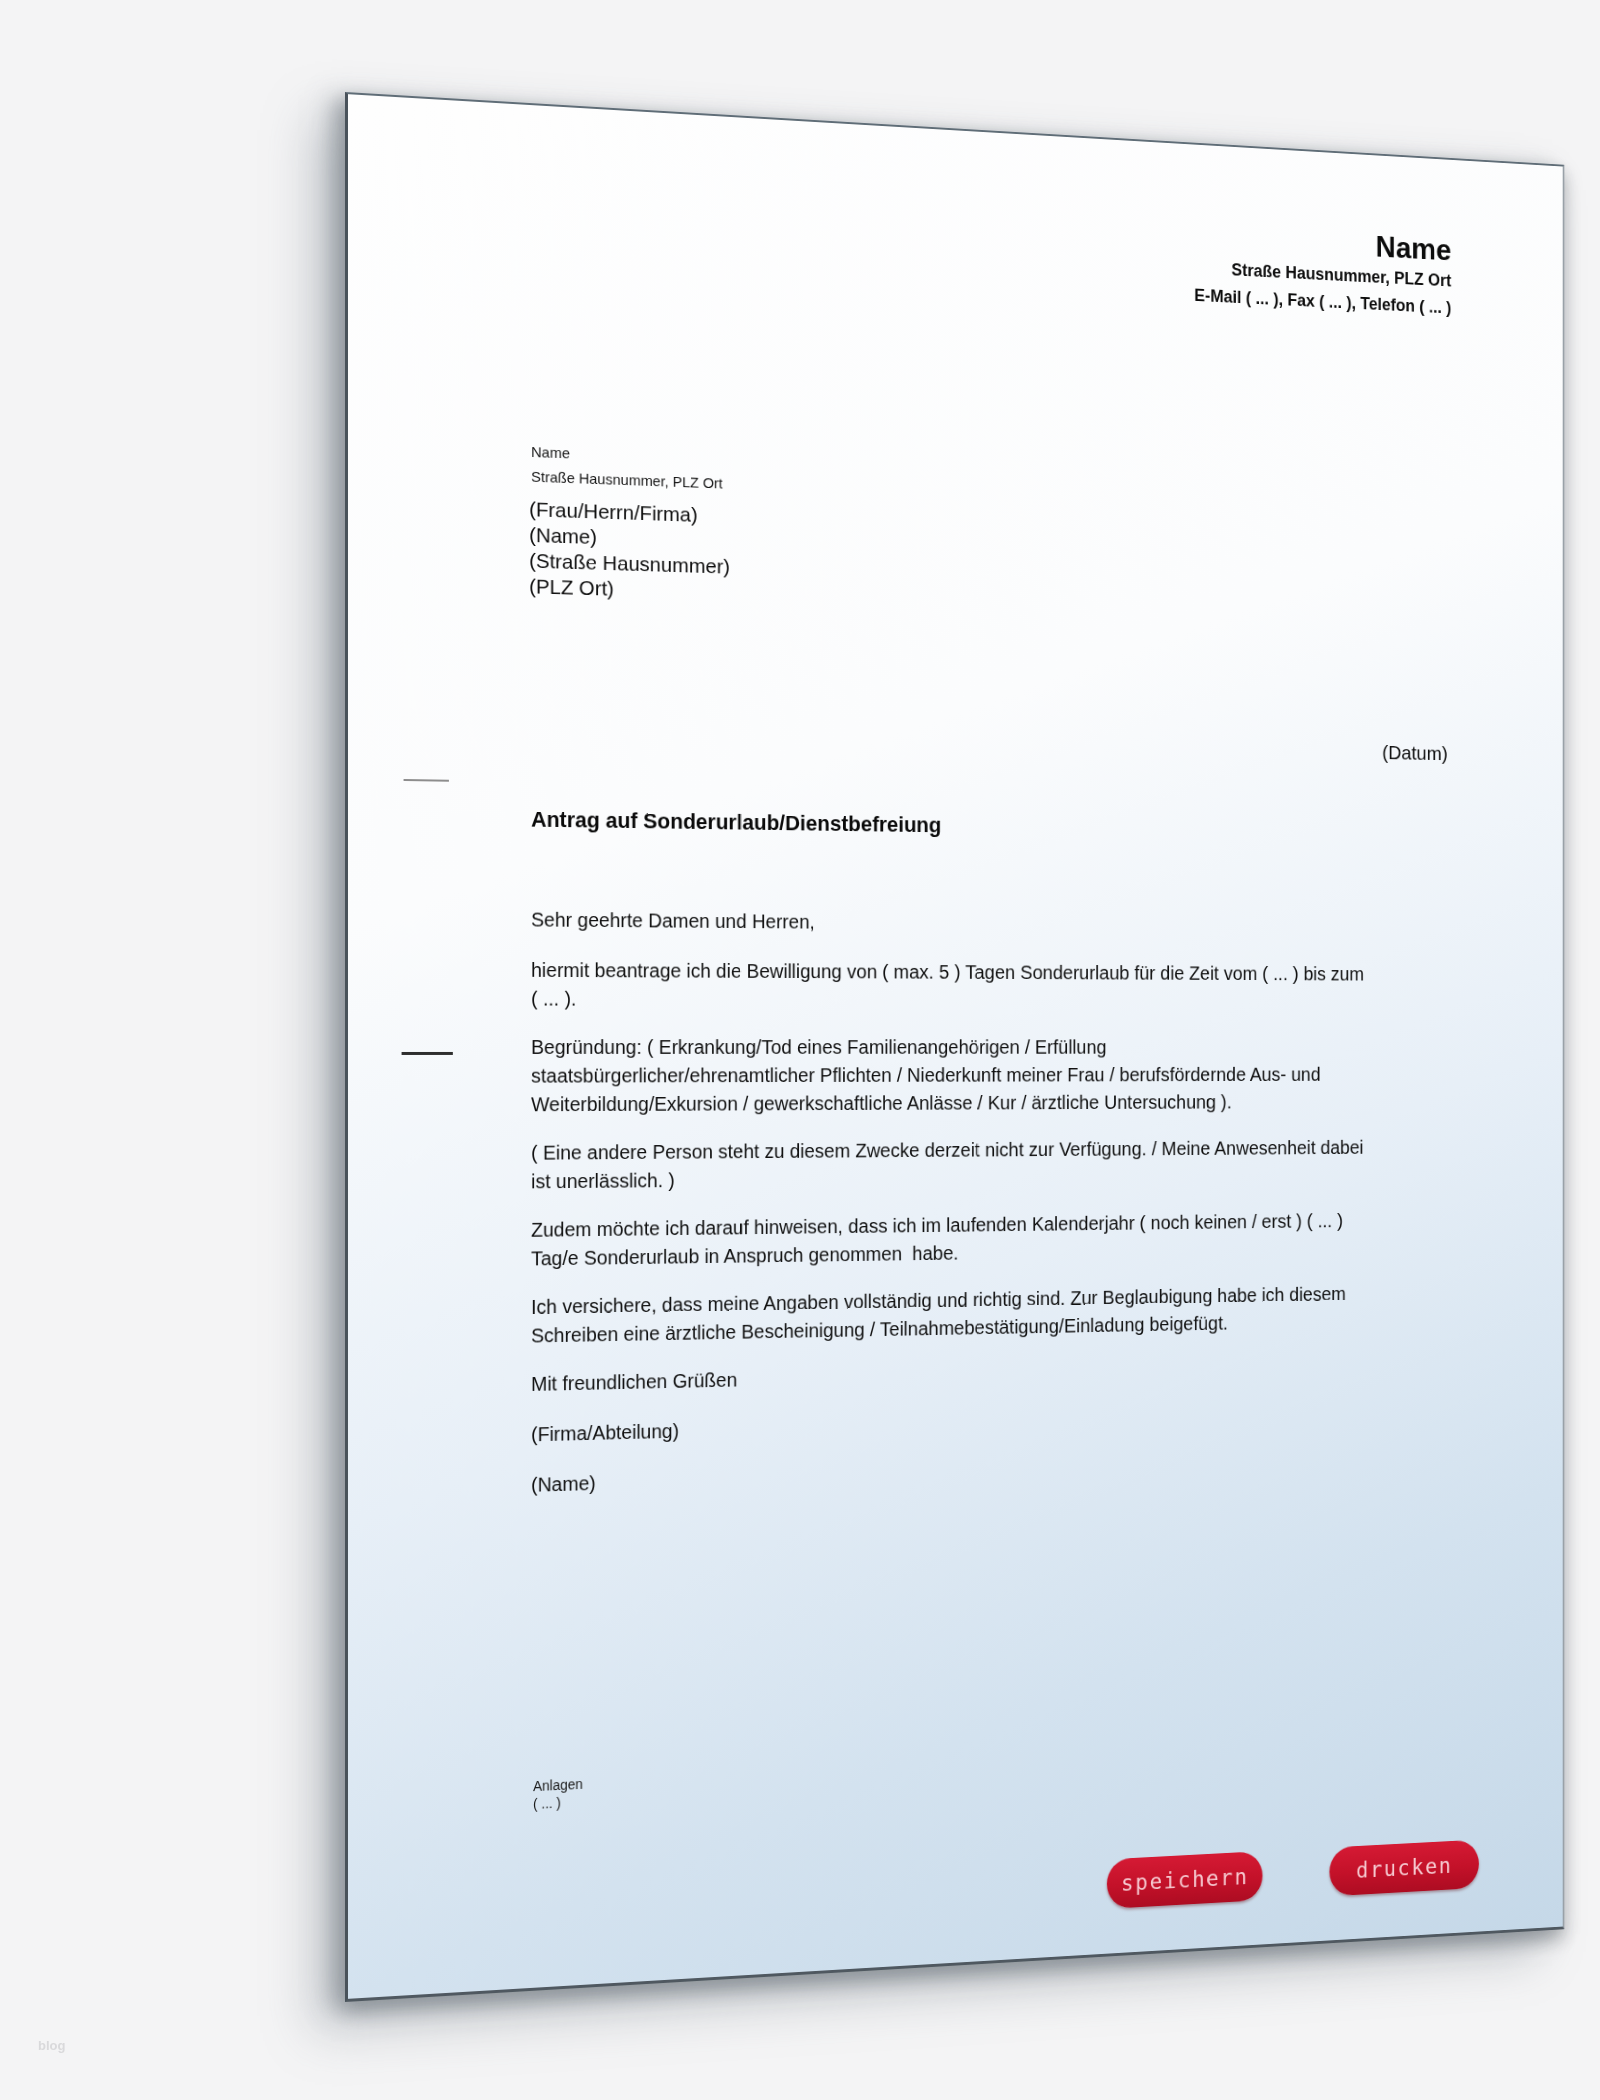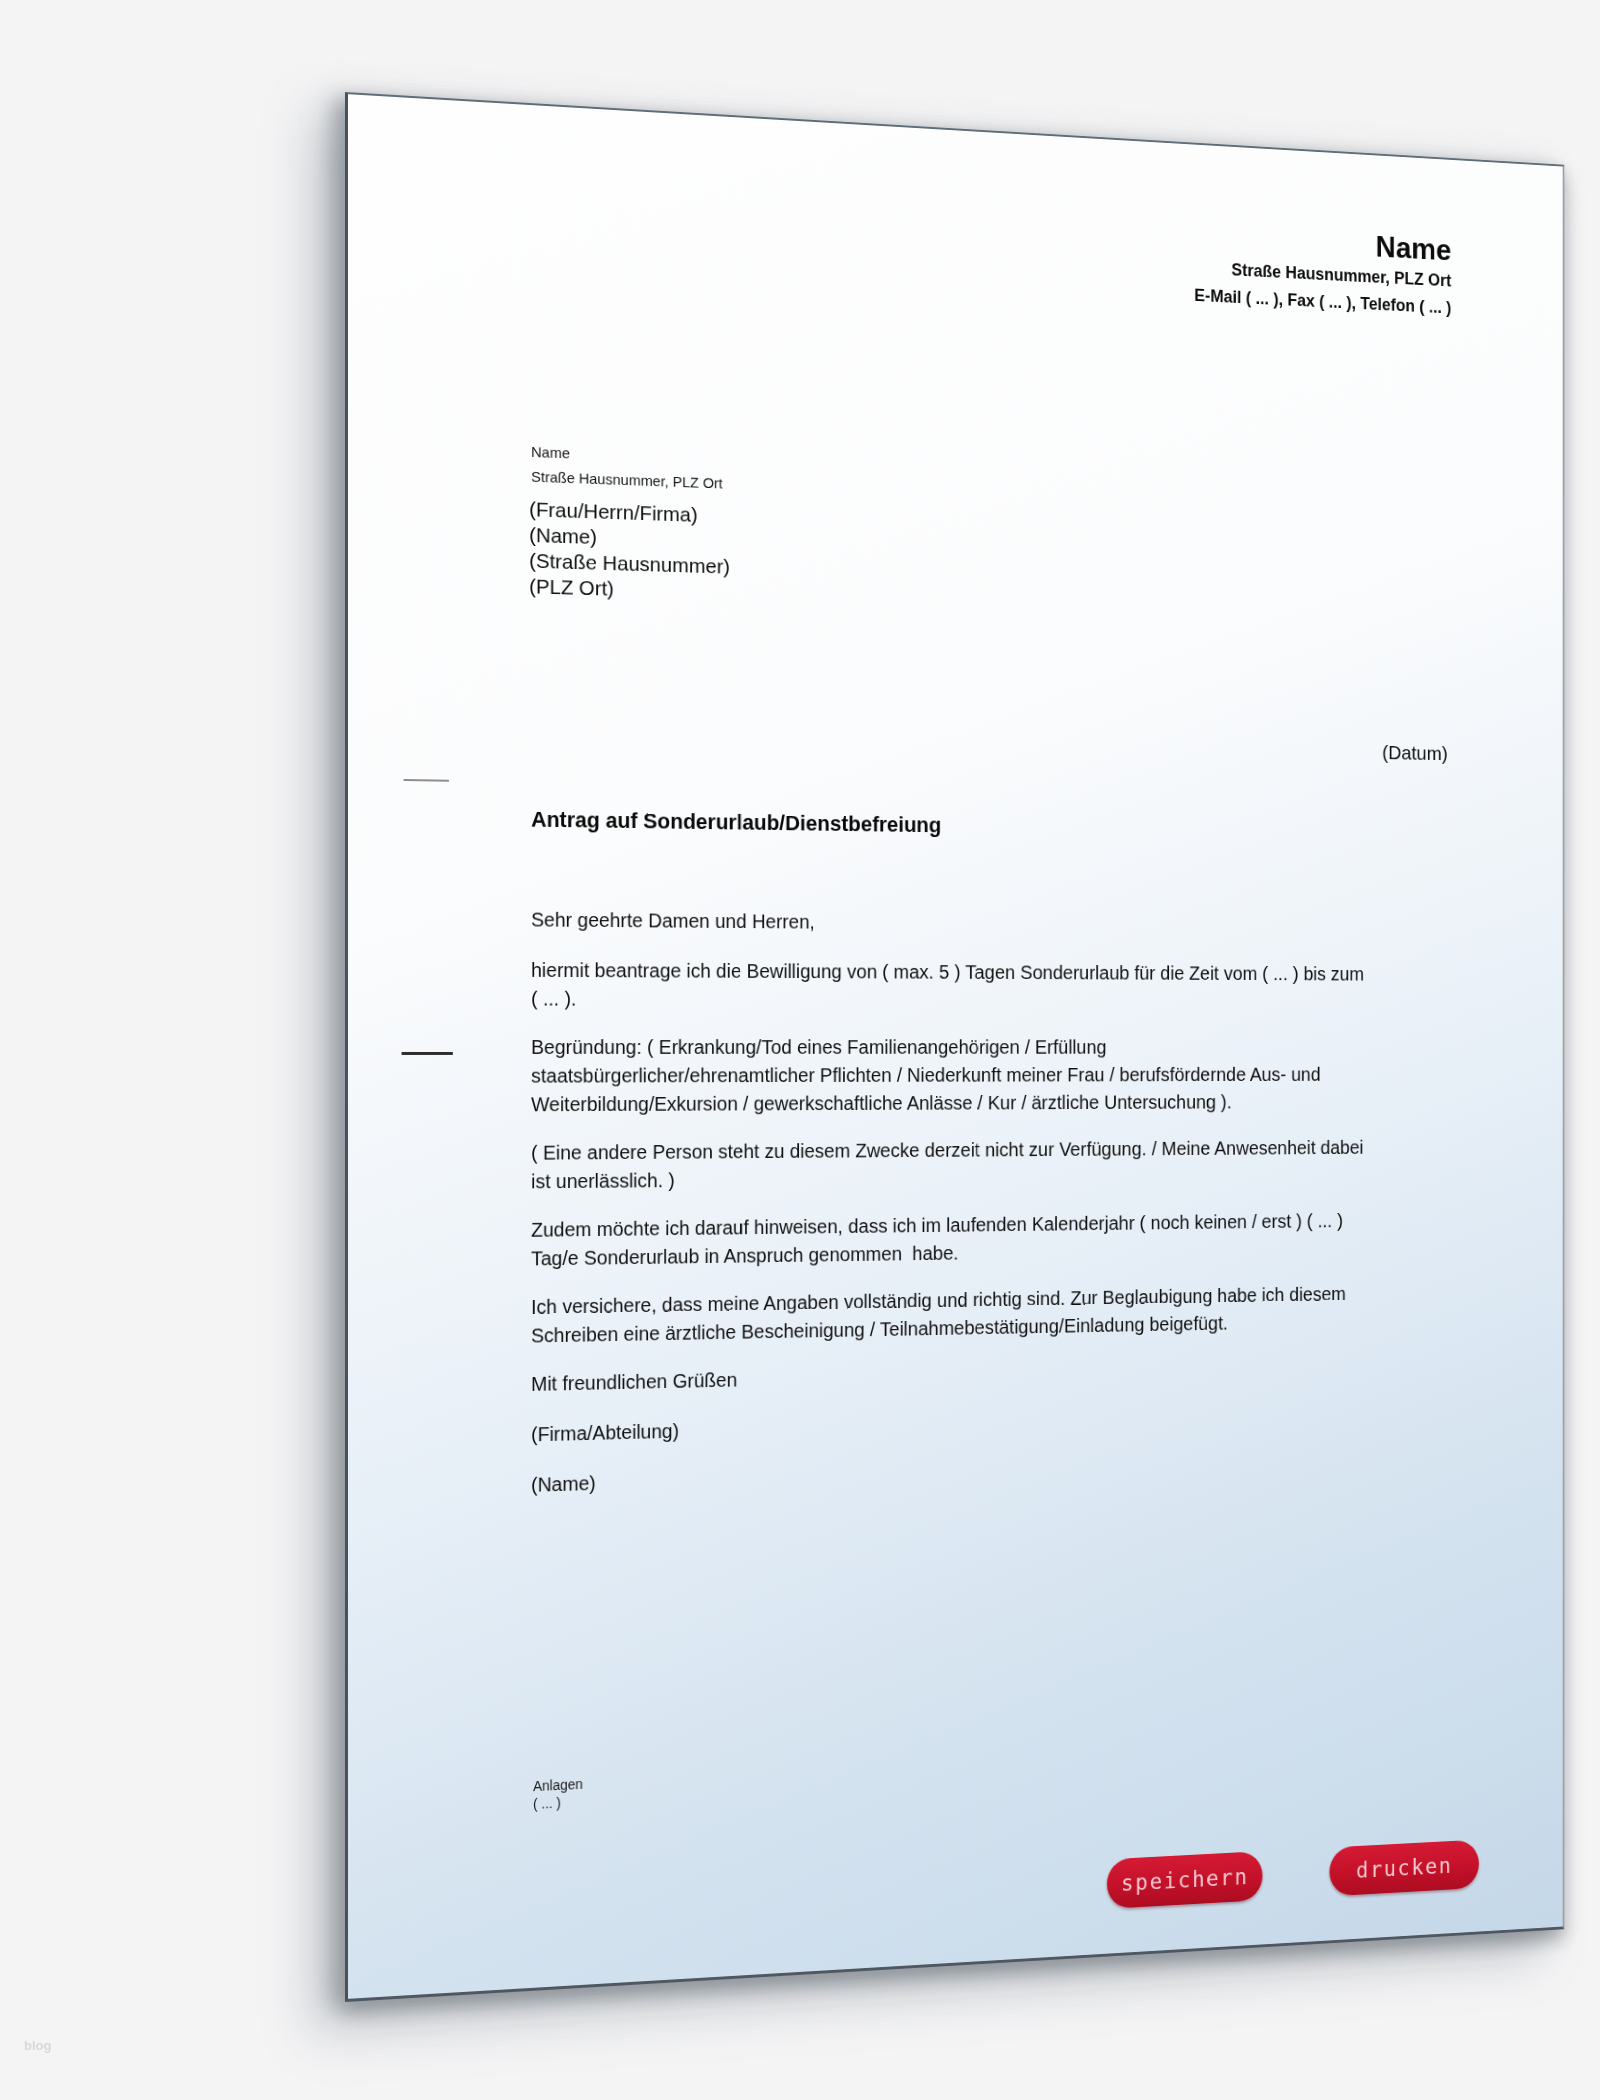--- a/index.html
+++ b/index.html
@@ -61,21 +61,21 @@
     color:#f6c9d0;
     font-family:"DejaVu Sans Mono", monospace;
     font-size:23px;letter-spacing:2px;
     text-align:center;line-height:50px;padding:0;
     box-shadow:0 2px 3px rgba(90,0,10,.35);
     cursor:pointer;
   }
   .btn-save{left:800px;width:174px;}
   .btn-print{left:1050px;width:172px;}
   
-  .watermark{position:absolute;left:24px;top:2038px;font-size:13px;font-weight:bold;color:#d9d9db;}
+  .watermark{position:absolute;left:38px;top:2038px;font-size:13px;font-weight:bold;color:#d9d9db;}
 </style>
 </head>
 <body>
 
 <div class="canvas">
 
   <div class="page">
 
     <div class="letterhead">
       <div class="lh-name">Name</div>

